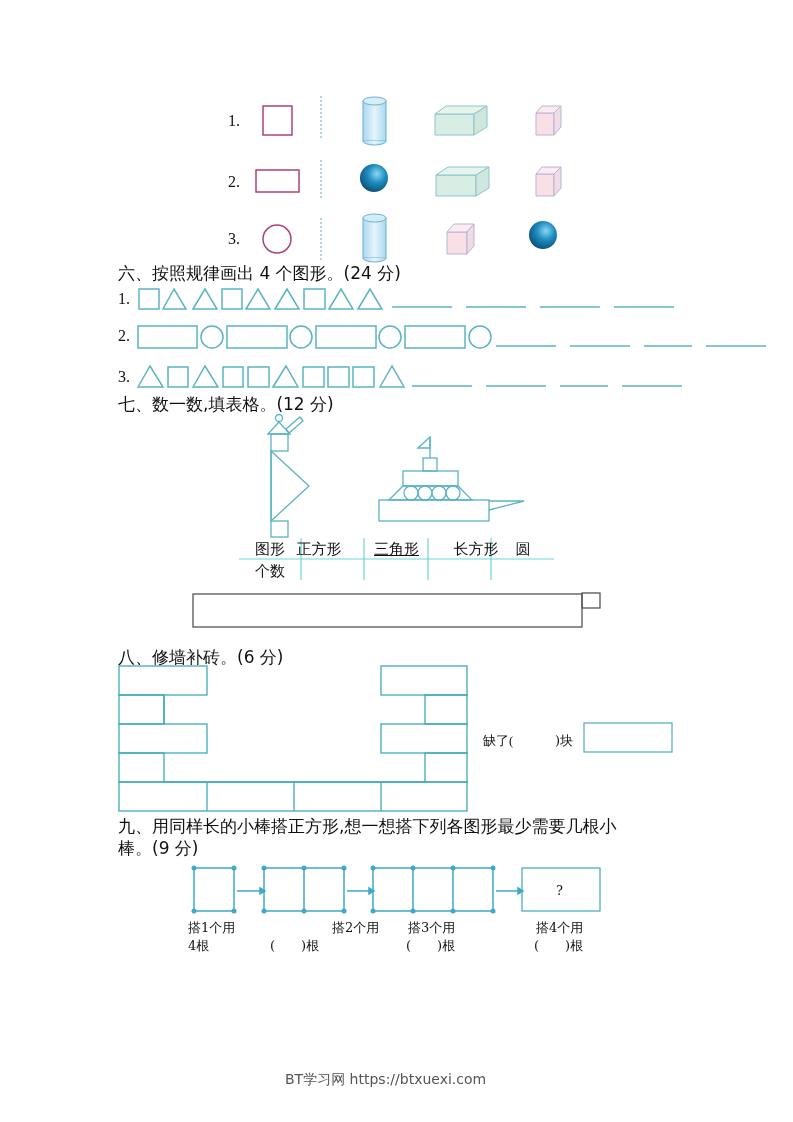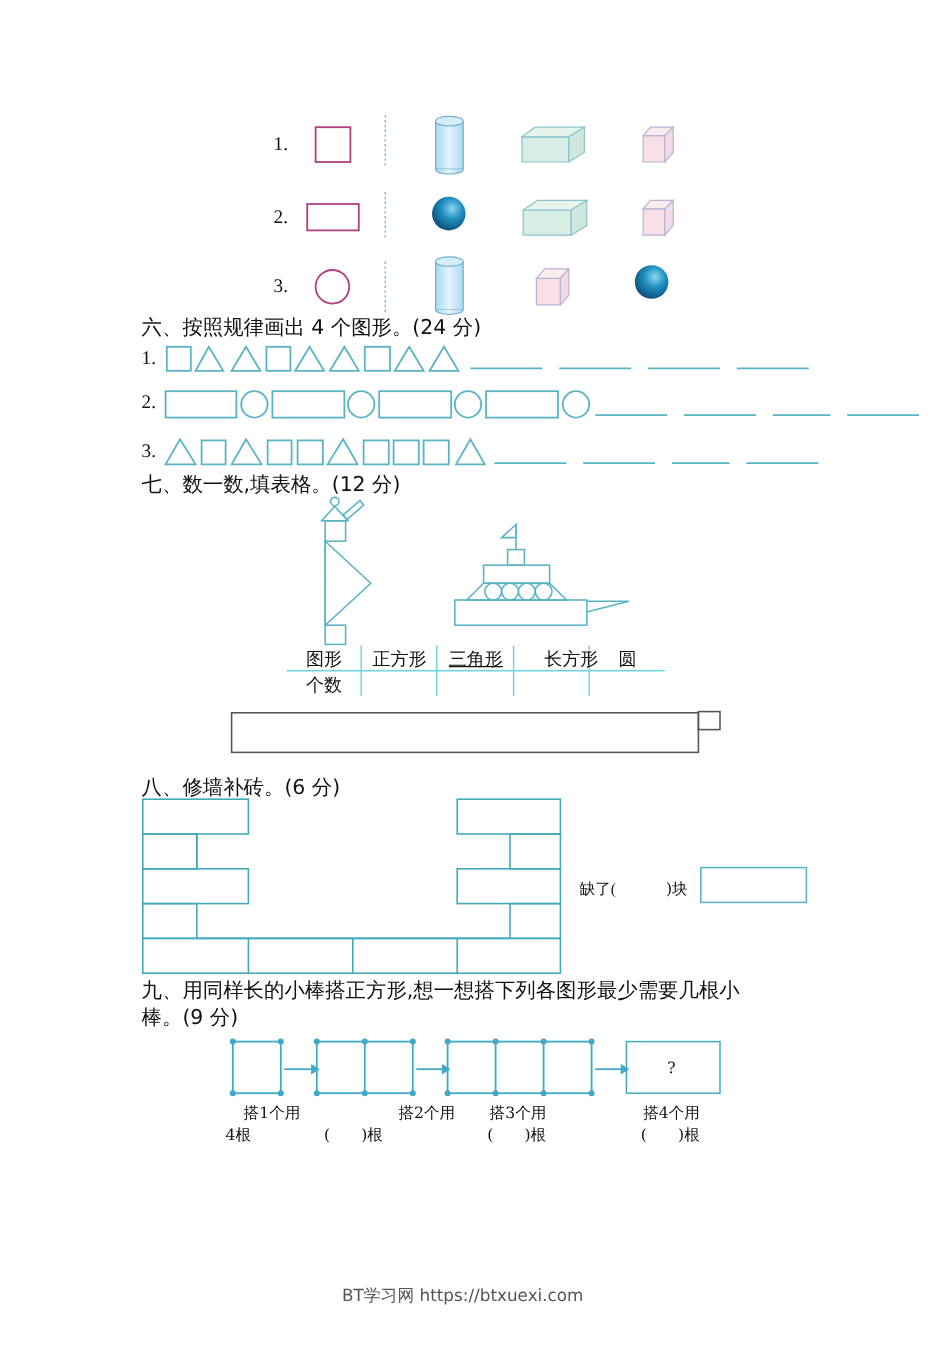--- a/index.html
+++ b/index.html
@@ -191,21 +191,21 @@
       <line x1="428" y1="538" x2="428" y2="580"></line>
       <line x1="491" y1="538" x2="491" y2="580"></line>
     </g>
 
     <rect x="193" y="594" width="389" height="33" fill="none" stroke="#555" stroke-width="1.3"></rect>
     <rect x="582" y="593" width="18" height="15" fill="none" stroke="#555" stroke-width="1.3"></rect>
   </svg>
 
   <div>
     <span class="tbl-cell" style="left:248px;top:540px;width:44px;">图形</span>
-    <span class="tbl-cell" style="left:302px;top:540px;width:62px;">正方形</span>
+    <span class="tbl-cell" style="left:288px;top:540px;width:62px;">正方形</span>
     <span class="tbl-cell" style="left:365px;top:540px;width:63px;text-decoration:underline;">三角形</span>
     <span class="tbl-cell" style="left:445px;top:540px;width:62px;">长方形</span>
     <span class="tbl-cell" style="left:492px;top:540px;width:62px;">圆</span>
     <span class="tbl-cell" style="left:248px;top:562px;width:44px;">个数</span>
     <span class="tbl-cell" style="left:302px;top:562px;width:62px;height:18px;"></span>
     <span class="tbl-cell" style="left:365px;top:562px;width:63px;height:18px;"></span>
     <span class="tbl-cell" style="left:429px;top:562px;width:62px;height:18px;"></span>
     <span class="tbl-cell" style="left:492px;top:562px;width:62px;height:18px;"></span>
   </div>
 </div>
@@ -283,21 +283,21 @@
         <circle cx="453" cy="868" r="2.5"></circle>
         <circle cx="493" cy="868" r="2.5"></circle>
       <circle cx="373" cy="911" r="2.5"></circle>
         <circle cx="413" cy="911" r="2.5"></circle>
         <circle cx="453" cy="911" r="2.5"></circle>
         <circle cx="493" cy="911" r="2.5"></circle>
     </g>
   </svg>
   <span class="abs small" style="left:556px;top:883px;">?</span>
 
-  <span class="abs small" style="left:188px;top:919px;margin-left:15px;">搭1个用</span>
+  <span class="abs small" style="left:188px;top:919px;">搭1个用</span>
   <span class="abs small" style="left:188px;top:937px;">4根</span>
   <span class="abs small" style="left:284px;top:919px;margin-left:48px;">搭2个用</span>
   <span class="abs small" style="left:270px;top:937px;">(　　)根</span>
   <span class="abs small" style="left:408px;top:919px;">搭3个用</span>
   <span class="abs small" style="left:406px;top:937px;">(　　)根</span>
   <span class="abs small" style="left:536px;top:919px;">搭4个用</span>
   <span class="abs small" style="left:534px;top:937px;">(　　)根</span>
 </div>
 
 <div class="abs footer" style="left:285px;top:1071px;">BT学习网 https://btxuexi.com</div>

